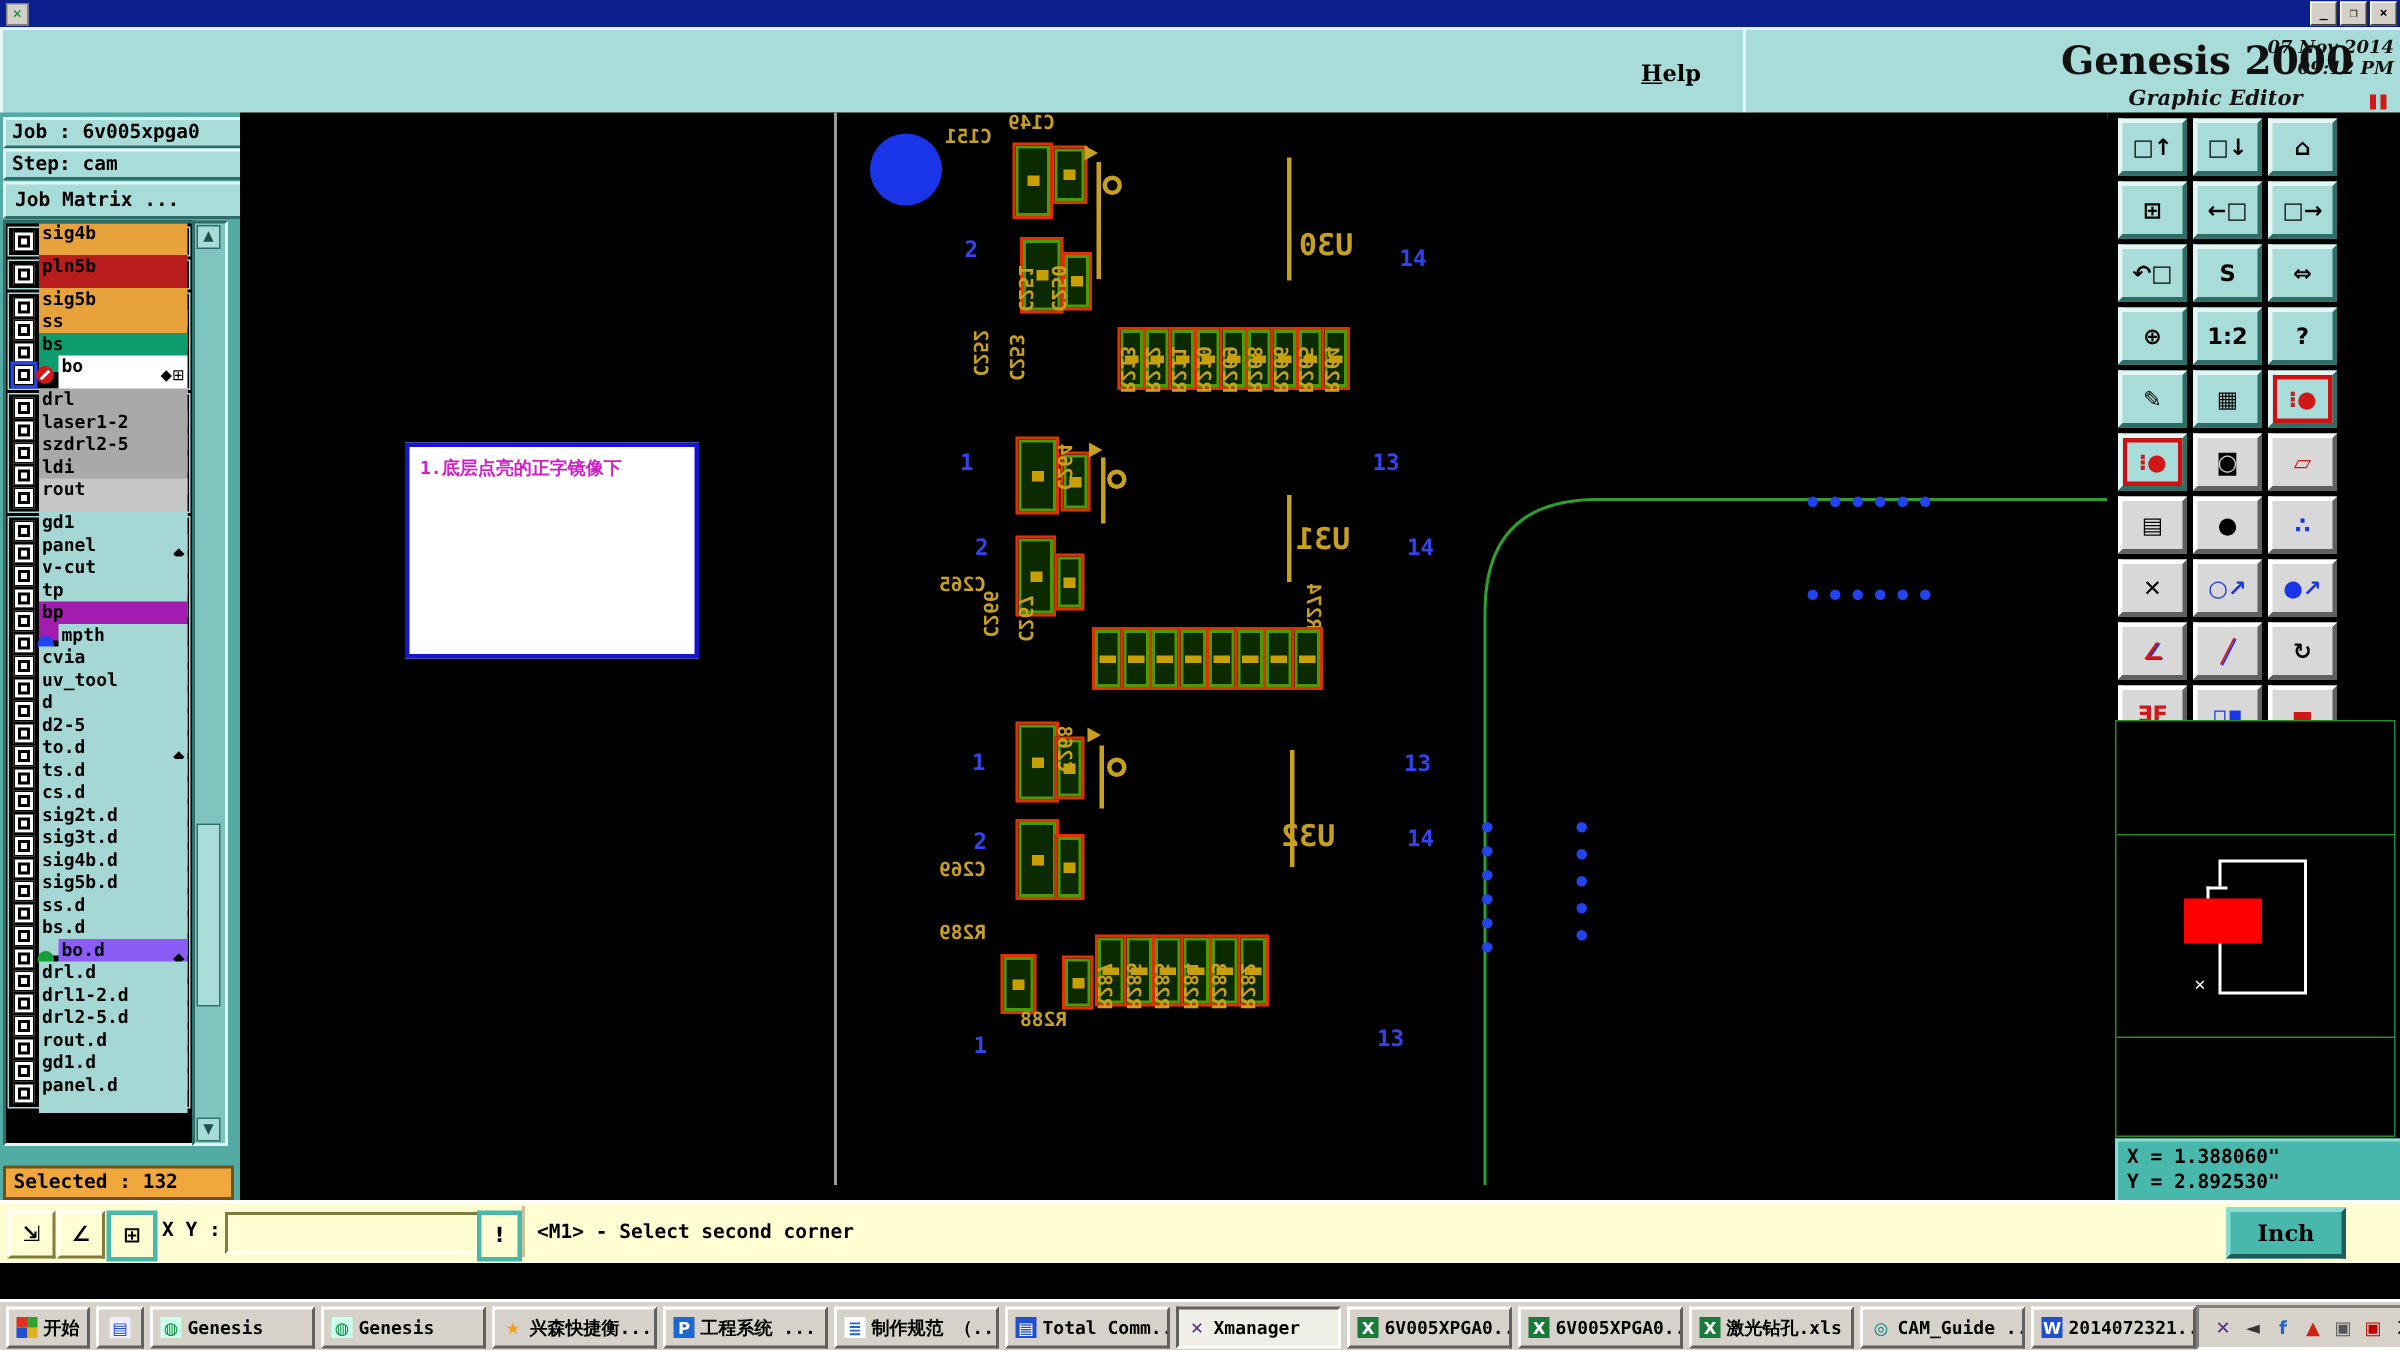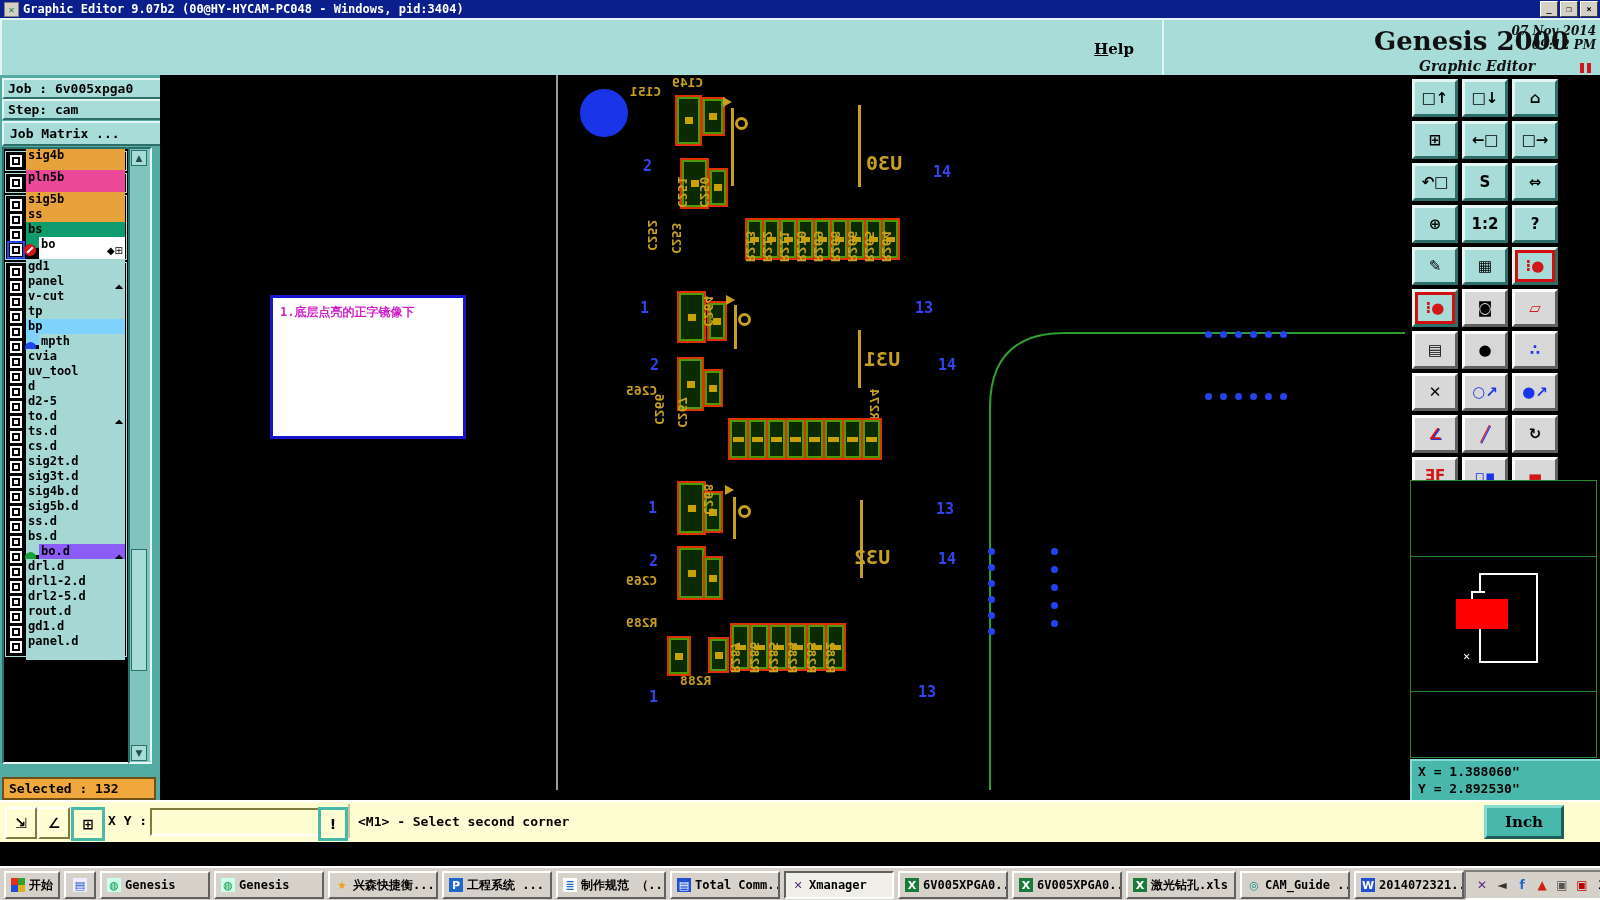--- a/index.html
+++ b/index.html
@@ -120,21 +120,20 @@
   .tray-ic{width:16px;text-align:center;font:bold 12px "DejaVu Sans",sans-serif;margin:0 2px;flex:none;}
   #clock{font:12px "DejaVu Sans Mono",monospace;margin:0 6px;}
 </style>
 </head>
 <body>
 
 <div id="screen">
 
   <div id="titlebar" class="abs">
     <span id="app-icon">✕</span>
-    <span id="title-text">Graphic Editor 9.07b2 (00@HY-HYCAM-PC048 - Windows, pid:3404)</span>
     <span id="winbtns">
       <span class="wbtn">_</span>
       <span class="wbtn">❐</span>
       <span class="wbtn">×</span>
     </span>
   </div>
 
   <div id="menubar" class="abs tealpanel">
     <span id="help-menu" class="menu-item">Help</span>
   </div>
@@ -159,21 +158,21 @@
     <div id="layerframe">
         <div class="lsec">
           <div class="lrow">
             <span class="cb"></span>
             <span class="llab" style="background: rgb(232, 162, 60);">sig4b</span>
           </div>
         </div>
         <div class="lsec">
           <div class="lrow">
             <span class="cb"></span>
-            <span class="llab" style="background: #ec4899;">pln5b</span>
+            <span class="llab" style="background: #b91c1c;">pln5b</span>
           </div>
         </div>
         <div class="lsec">
           <div class="lrow">
             <span class="cb"></span>
             <span class="llab" style="background: rgb(232, 162, 60);">sig5b</span>
           </div>
           <div class="lrow">
             <span class="cb"></span>
             <span class="llab" style="background: rgb(232, 162, 60);">ss</span>
@@ -185,38 +184,60 @@
           <div class="lrow">
             <span class="cb cba"></span>
             <span class="ltool"></span>
             <span class="llab" style="background: rgb(255, 255, 255);">bo</span>
             <span class="lptr">◆⊞</span>
           </div>
         </div>
         <div class="lsec">
           <div class="lrow">
             <span class="cb"></span>
+            <span class="llab" style="background: rgb(169, 169, 169);">drl</span>
+          </div>
+          <div class="lrow">
+            <span class="cb"></span>
+            <span class="llab" style="background: rgb(169, 169, 169);">laser1-2</span>
+          </div>
+          <div class="lrow">
+            <span class="cb"></span>
+            <span class="llab" style="background: rgb(169, 169, 169);">szdrl2-5</span>
+          </div>
+          <div class="lrow">
+            <span class="cb"></span>
+            <span class="llab" style="background: rgb(169, 169, 169);">ldi</span>
+          </div>
+          <div class="lrow">
+            <span class="cb"></span>
+            <span class="llab" style="background: rgb(198, 198, 198);">rout</span>
+          </div>
+        </div>
+        <div class="lsec">
+          <div class="lrow">
+            <span class="cb"></span>
             <span class="llab" style="background: rgb(165, 216, 212);">gd1</span>
           </div>
           <div class="lrow">
             <span class="cb"></span>
             <span class="llab" style="background: rgb(165, 216, 212);">panel</span>
             <span class="lptr">◆</span>
           </div>
           <div class="lrow">
             <span class="cb"></span>
             <span class="llab" style="background: rgb(165, 216, 212);">v-cut</span>
           </div>
           <div class="lrow">
             <span class="cb"></span>
             <span class="llab" style="background: rgb(165, 216, 212);">tp</span>
           </div>
           <div class="lrow">
             <span class="cb"></span>
-            <span class="llab" style="background: #7dd3fc;">bp</span>
+            <span class="llab" style="background: #a21caf;">bp</span>
           </div>
           <div class="lrow">
             <span class="cb"></span>
             <span class="ldot" style="background: rgb(34, 68, 238);"></span>
             <span class="llab" style="background: rgb(165, 216, 212);">mpth</span>
           </div>
           <div class="lrow">
             <span class="cb"></span>
             <span class="llab" style="background: rgb(165, 216, 212);">cvia</span>
           </div>

